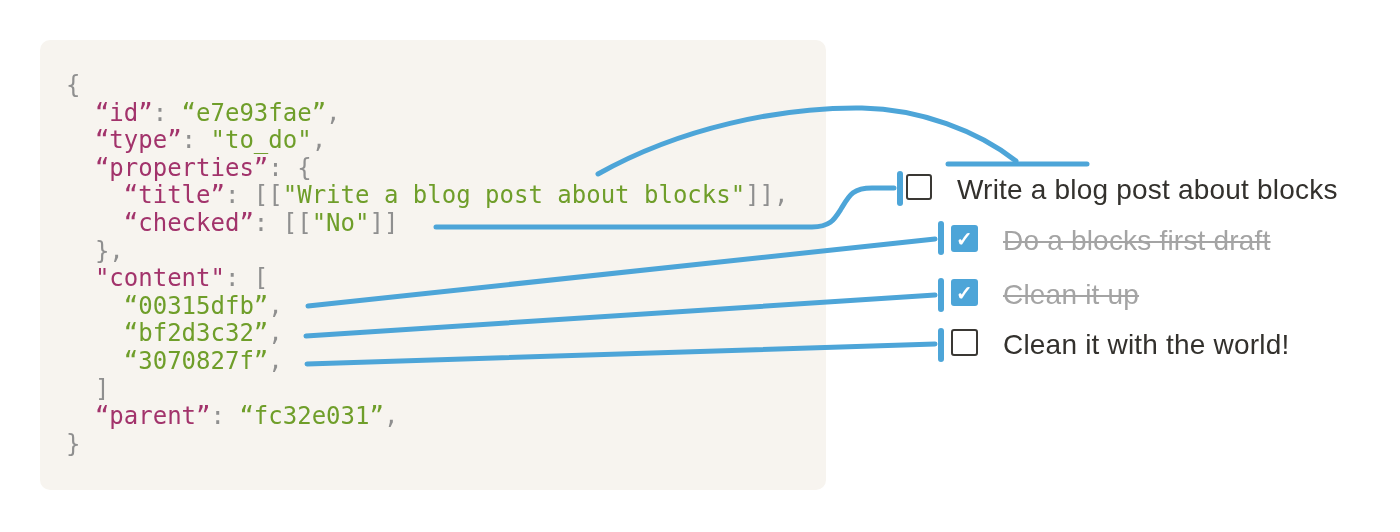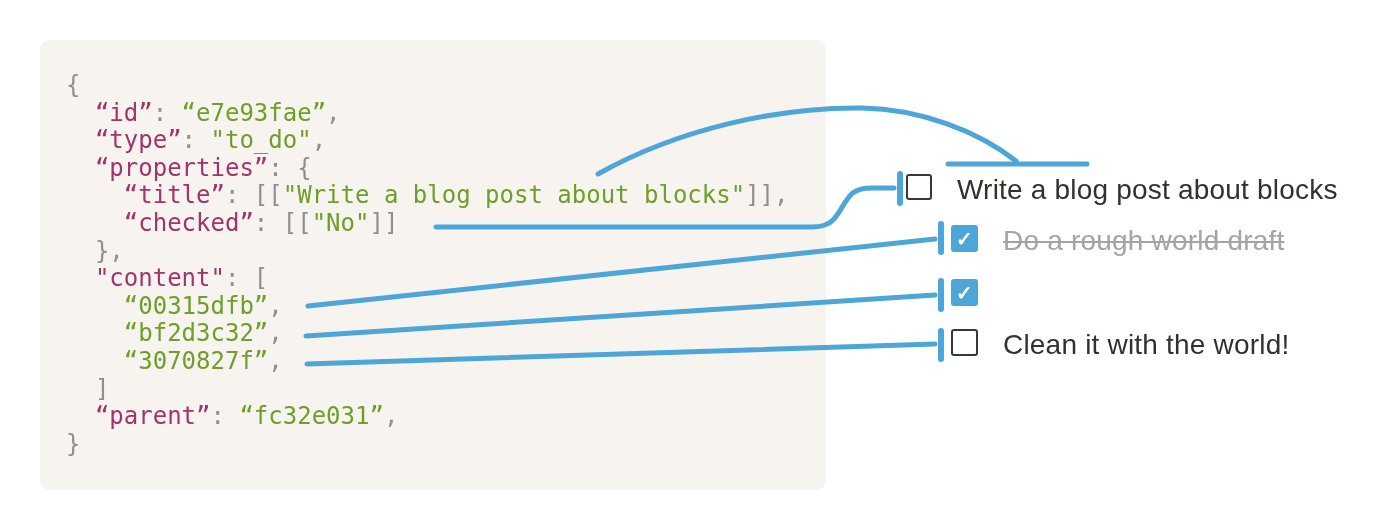--- a/index.html
+++ b/index.html
@@ -69,26 +69,27 @@
 
   <div id="todo-list">
       <div class="todo-row" style="left: 906px; top: 174px;">
         <span class="cbx" style="height: 26px; width: 26px;"></span>
         <span class="todo-text">Write a blog post about blocks</span>
       </div>
       <div class="todo-row" style="left: 951px; top: 225px;">
         <span class="cbx checked" style="height: 27px; width: 27px;">
           <span class="check-glyph">✓</span>
         </span>
-        <span class="todo-text done">Do a rough world draft</span>
+        <span class="todo-text done">Do a blocks first draft</span>
       </div>
       <div class="todo-row" style="left: 951px; top: 279px;">
         <span class="cbx checked" style="height: 27px; width: 27px;">
           <span class="check-glyph">✓</span>
         </span>
+        <span class="todo-text done">Clean it up</span>
       </div>
       <div class="todo-row" style="left: 951px; top: 329px;">
         <span class="cbx" style="height: 27px; width: 27px;"></span>
         <span class="todo-text">Clean it with the world!</span>
       </div>
     </div>
 
 </div>
 
 </body></html>

